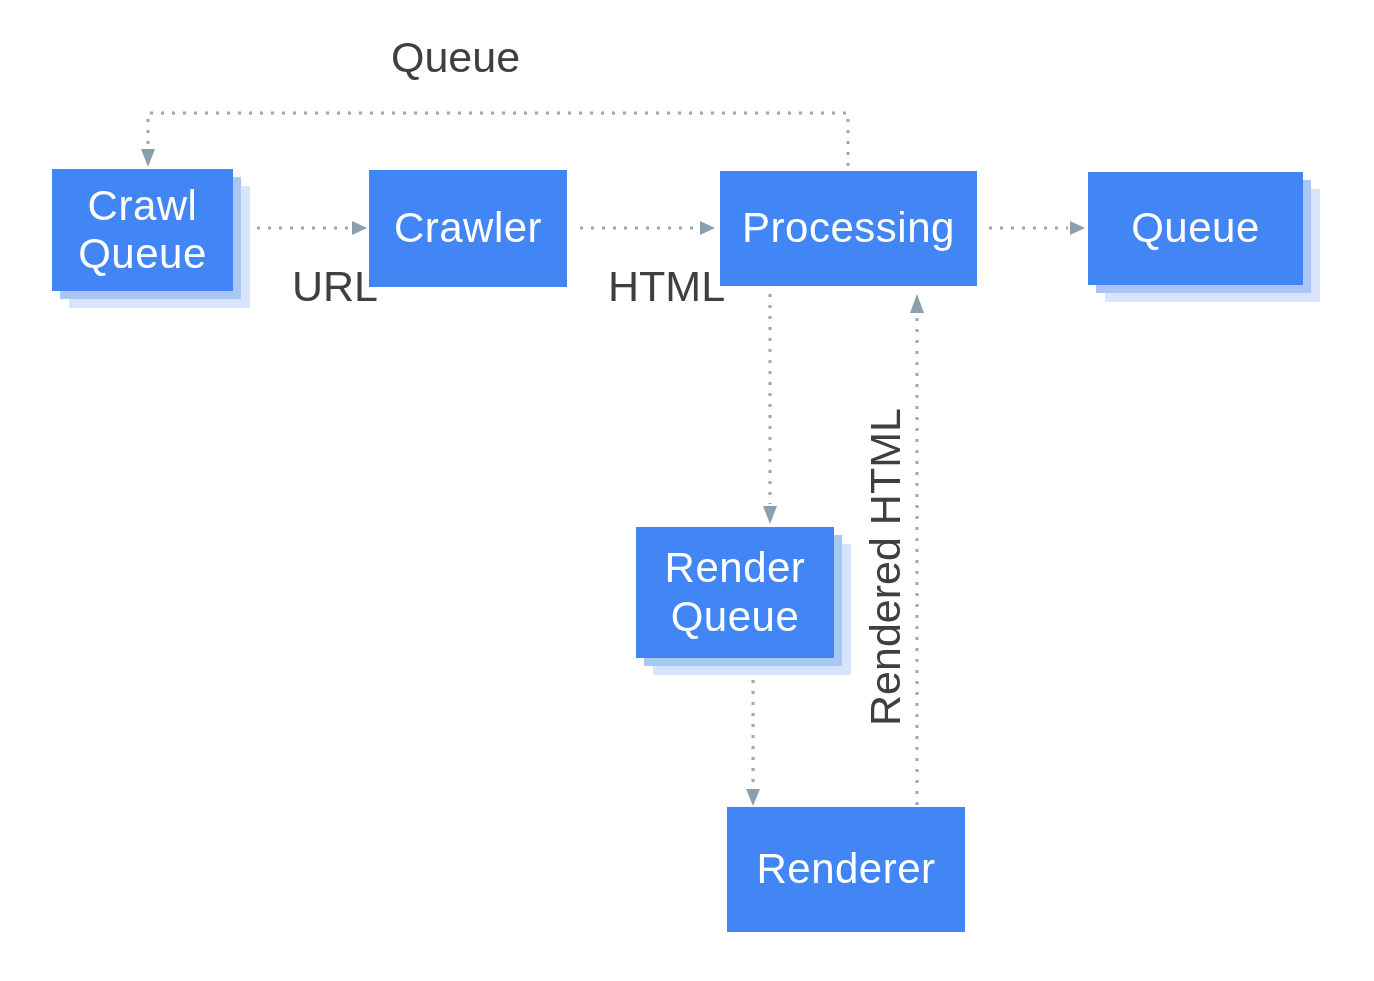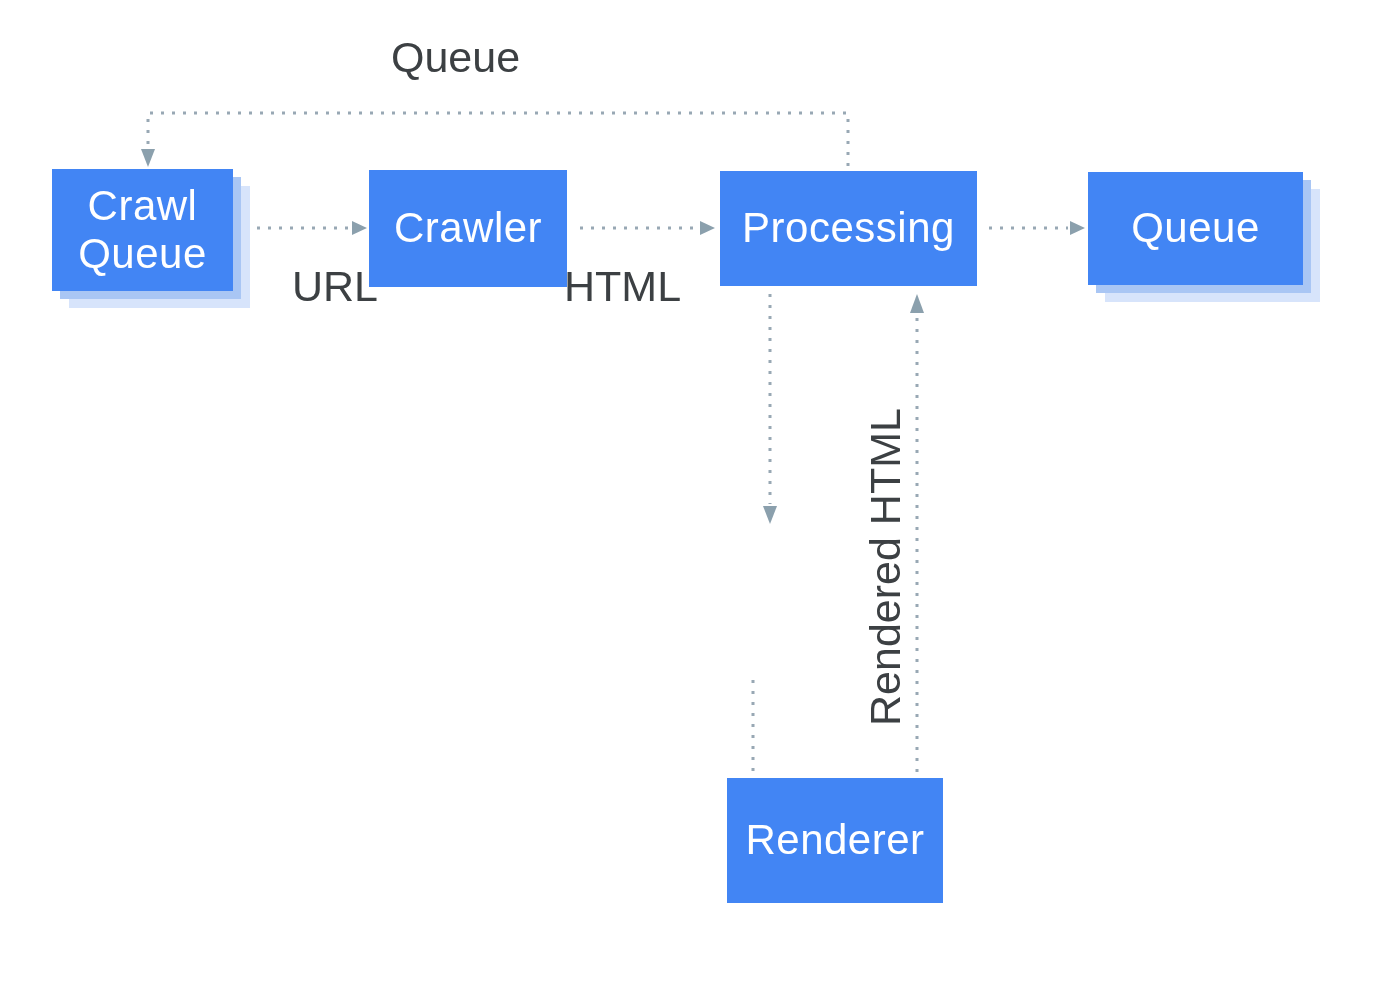--- a/index.html
+++ b/index.html
@@ -46,30 +46,30 @@
     letter-spacing: 0.5px;
   }
   .node.stacked {
     box-shadow: 8px 8px 0 0 #A9C6F4, 17px 17px 0 0 #D7E4FB;
   }
   .node-crawl-queue  { left: 52px;   top: 169px; width: 181px; height: 122px; }
   .node-crawler      { left: 369px;  top: 170px; width: 198px; height: 117px; }
   .node-processing   { left: 720px;  top: 171px; width: 257px; height: 115px; }
   .node-index        { left: 1088px; top: 172px; width: 215px; height: 113px; }
   .node-render-queue { left: 636px;  top: 527px; width: 198px; height: 131px; }
-  .node-renderer     { left: 727px;  top: 778px; width: 216px; height: 125px; }
+  .node-renderer     { left: 727px;  top: 807px; width: 238px; height: 125px; }
   .edge-label {
     position: absolute;
     color: #3C4043;
     font-size: 43px;
     white-space: nowrap;
   }
   .label-urls { left: 391px; top: 33px; }
   .label-url  { left: 292px; top: 262px; }
-  .label-html { left: 564px; top: 262px; }
+  .label-html { left: 608px; top: 262px; }
   .label-rendered-html {
     left: 727px;
     top: 541px;
     width: 320px;
     height: 52px;
     text-align: center;
     transform: rotate(-90deg);
     transform-origin: center;
   }
 </style>
@@ -111,20 +111,23 @@
   </div>
 
   <div class="node node-crawler">
     <span>Crawler</span>
   </div>
 
   <div class="node stacked node-index">
     <span>Queue</span>
   </div>
 
+  <div class="node stacked node-render-queue">
+    <span>Render Queue</span>
+  </div>
 
   <div class="node node-renderer">
     <span>Renderer</span>
   </div>
 
   <div class="edge-label label-urls">Queue</div>
 
   <div class="edge-label label-url">URL</div>
 
   <div class="edge-label label-html">HTML</div>

